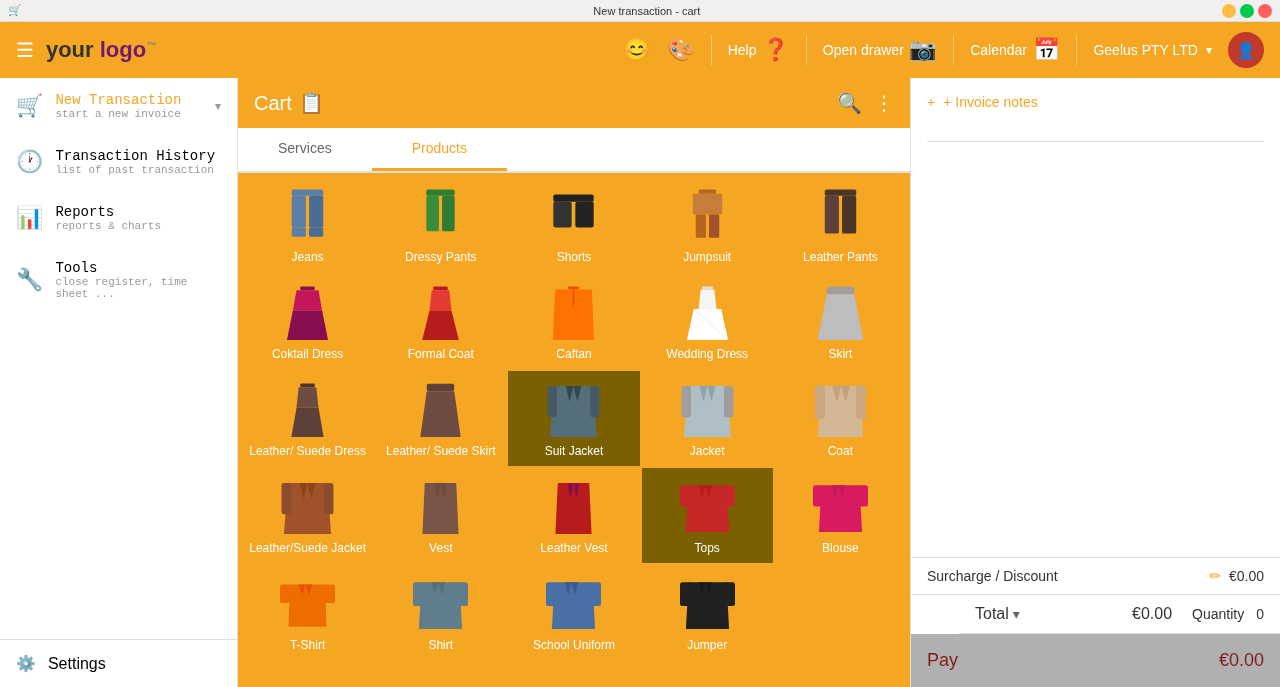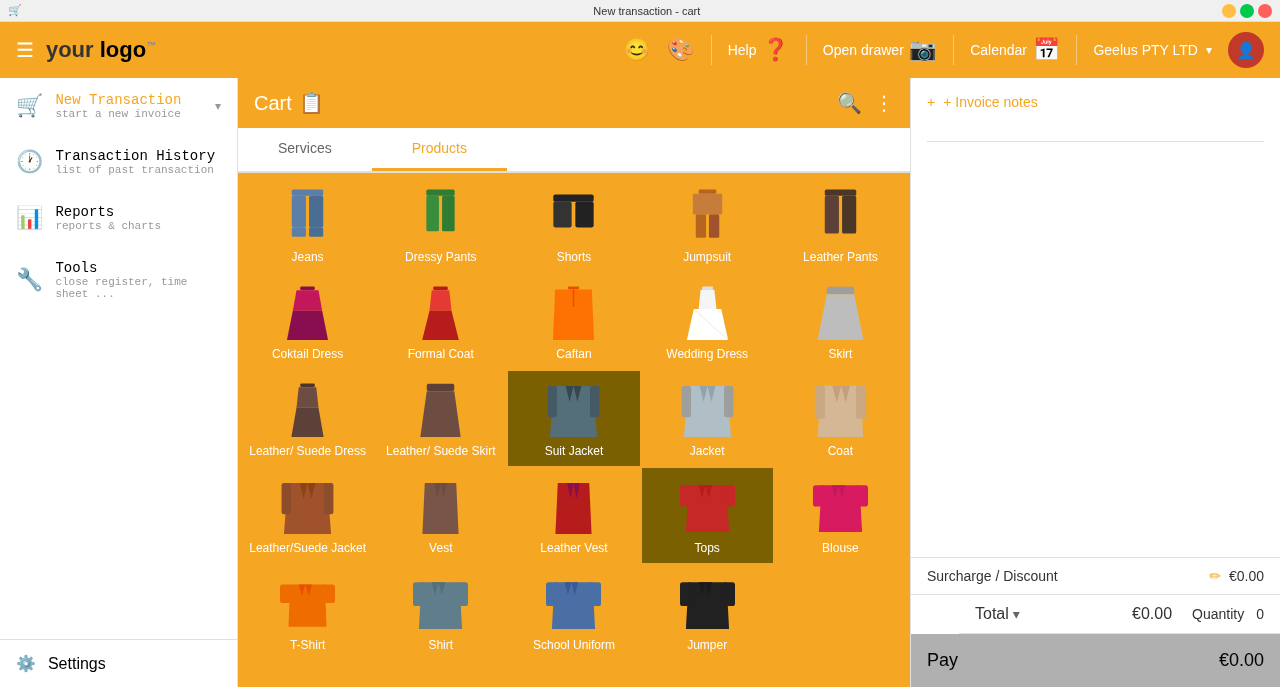--- a/index.html
+++ b/index.html
@@ -30,21 +30,21 @@
       height: 56px;
       display: flex;
       align-items: center;
       padding: 0 16px;
       gap: 12px;
     }
     .hamburger { color: white; font-size: 20px; cursor: pointer; }
     .logo { display: flex; align-items: center; gap: 4px; }
     .logo-text { font-size: 22px; font-weight: bold; }
     .logo-your { color: #333; }
-    .logo-logo { color: #000000; }
+    .logo-logo { color: #701a75; }
     .logo-tm { font-size: 10px; color: #888; }
     .header-spacer { flex: 1; }
     .header-icons { display: flex; align-items: center; gap: 16px; }
     .header-icon-btn { display: flex; align-items: center; gap: 6px; color: white; font-size: 14px; cursor: pointer; background: none; border: none; }
     .header-icon-btn .icon { font-size: 22px; }
     .header-divider { width: 1px; height: 30px; background: rgba(255,255,255,0.4); }
     .user-btn { display: flex; align-items: center; gap: 8px; color: white; cursor: pointer; }
     .user-avatar { width: 36px; height: 36px; border-radius: 50%; background: #c0392b; display: flex; align-items: center; justify-content: center; color: white; font-size: 16px; }
 
     
@@ -115,21 +115,21 @@
     .surcharge-edit { color: #f5a623; font-size: 14px; cursor: pointer; }
     .surcharge-amount { font-size: 14px; color: #333; }
     .total-row { display: flex; align-items: center; padding: 10px 16px; border-bottom: 1px solid #e0e0e0; gap: 4px; margin-left: 48px; }
     .total-label { font-size: 16px; font-weight: 500; color: #333; display: flex; align-items: center; gap: 4px; }
     .total-chevron { font-size: 14px; color: #666; cursor: pointer; }
     .total-amount { font-size: 16px; color: #333; margin-left: auto; }
     .quantity-label { font-size: 14px; color: #333; margin-left: 16px; }
     .quantity-value { font-size: 14px; color: #333; margin-left: 8px; }
     .pay-btn {
       background: #b0b0b0;
-      color: #000000;
+      color: #7f1d1d;
       text-align: center;
       padding: 16px;
       font-size: 18px;
       font-weight: 500;
       display: flex;
       justify-content: space-between;
       align-items: center;
       cursor: pointer;
     }
 

